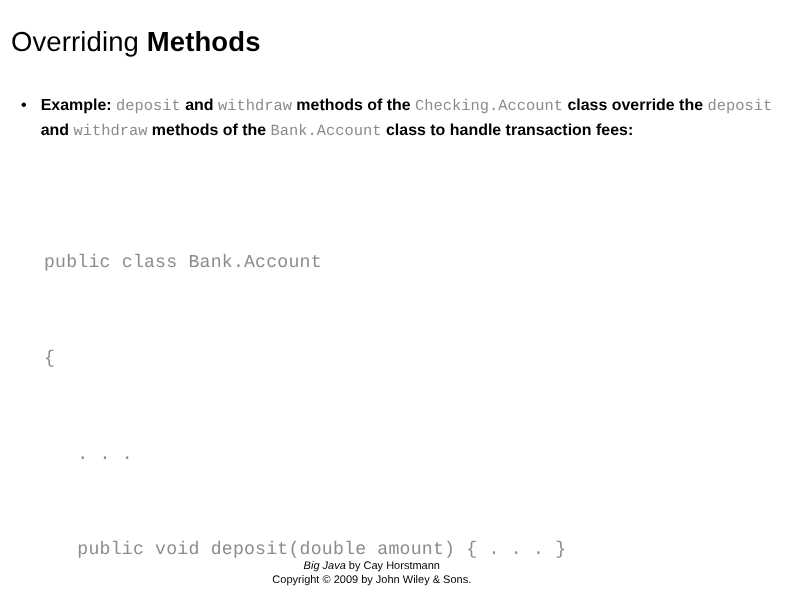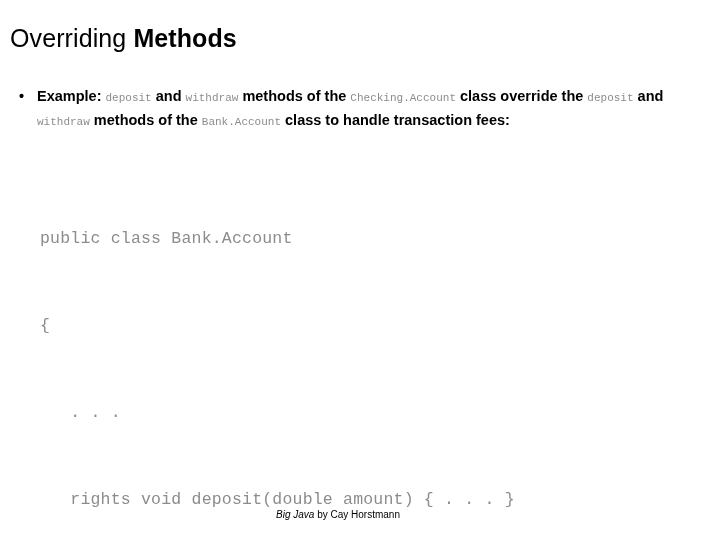--- a/index.html
+++ b/index.html
@@ -55,21 +55,21 @@
     position: absolute;
     left: 9px;
     top: 0px;
     font-size: 14.5px;
     line-height: 21.5px;
     color: #000000;
   }
   .mono-inline {
     font-family: "Liberation Mono", "DejaVu Sans Mono", monospace;
     font-weight: 400;
-    font-size: 11px;
+    font-size: 14px;
     color: #8c8c8c;
     letter-spacing: 0px;
   }
 
   
   .code-block {
     position: absolute;
     left: 40px;
     top: 164px;
     font-family: "Liberation Mono", "DejaVu Sans Mono", monospace;
@@ -113,30 +113,31 @@
   <div class="bullet-block">
     <div class="bullet-row">
       <span class="bullet-dot">•</span><span>Example: </span><span class="mono-inline">deposit</span><span> and </span><span class="mono-inline">withdraw</span><span> methods of the </span><span class="mono-inline">Checking.Account</span><span> class override the </span><span class="mono-inline">deposit</span><span> and </span><span class="mono-inline">withdraw</span><span> methods of the </span><span class="mono-inline">Bank.Account</span><span> class to handle transaction fees:</span>
     </div>
   </div>
 
   <div class="code-block">
     <div class="code-line">public class Bank.Account</div>
     <div class="code-line">{</div>
     <div class="code-line">   . . .</div>
-    <div class="code-line">   rights void deposit(double amount) { . . . }</div>
+    <div class="code-line">   public void deposit(double amount) { . . . }</div>
     <div class="code-line">   public void deposit(double amount) { . . . }</div>
     
     
     
     
     
     
     
     
     
   </div>
 
   <div class="footer">
     <div class="footer-line"><span class="footer-ital">Big Java</span><span> by Cay Horstmann</span></div>
+    <div class="footer-line">Copyright © 2009 by John Wiley &amp; Sons.</div>
   </div>
 
 </div>
 
 </body></html>

